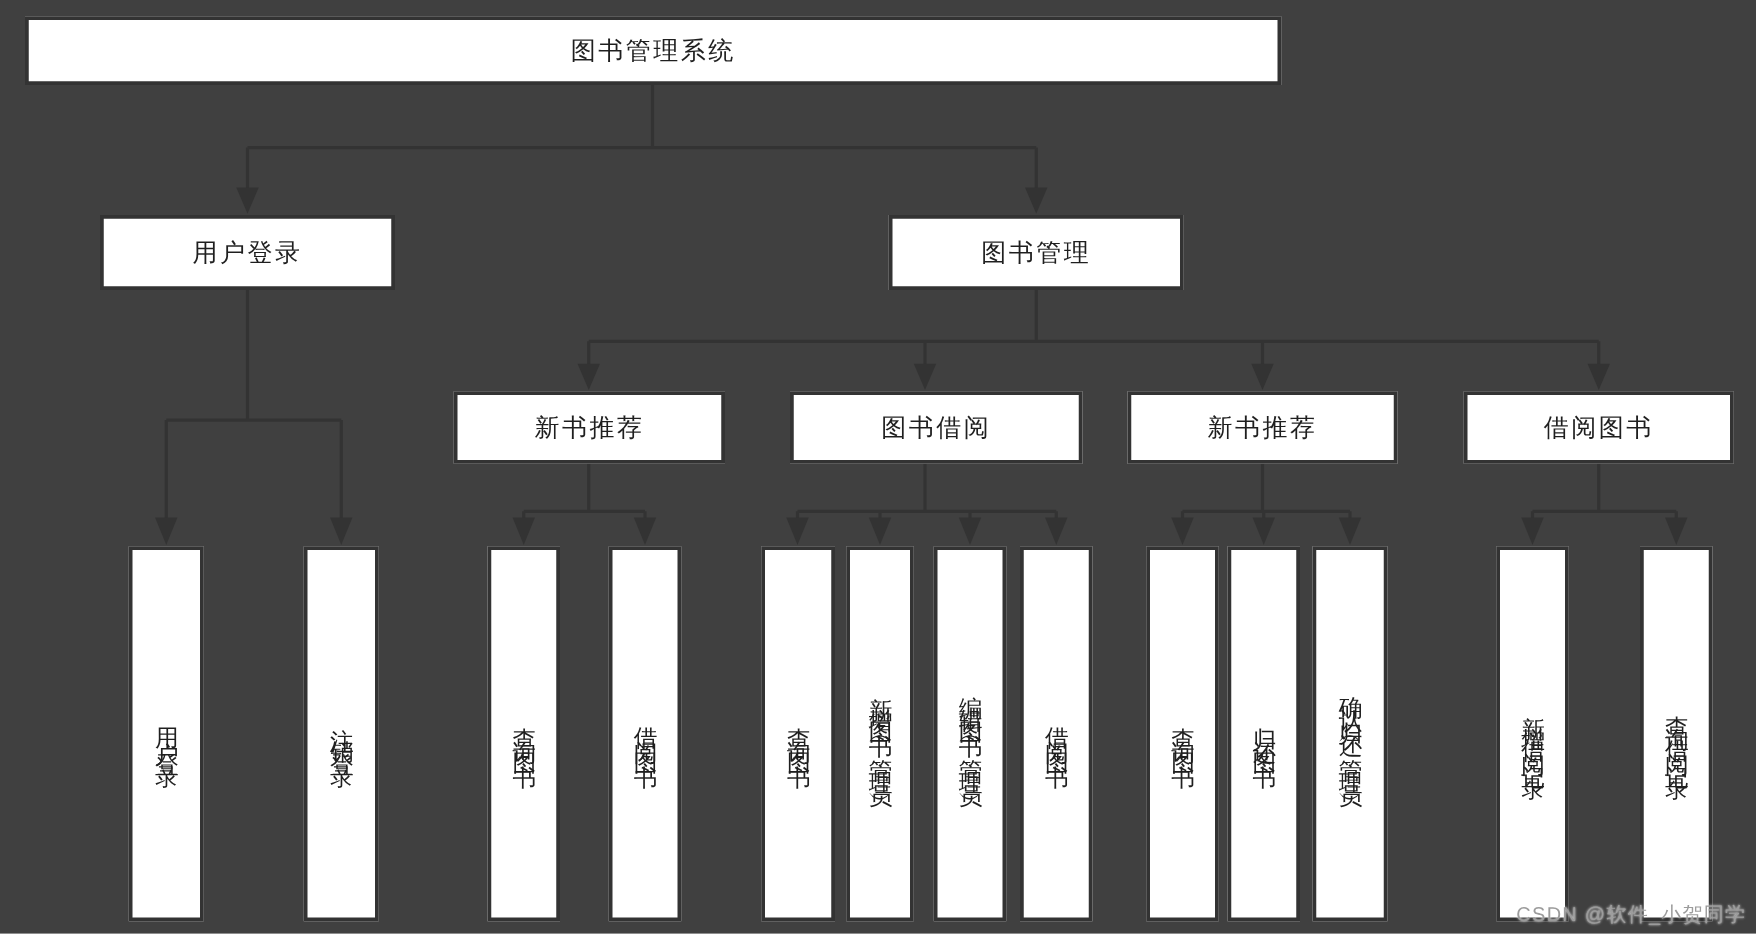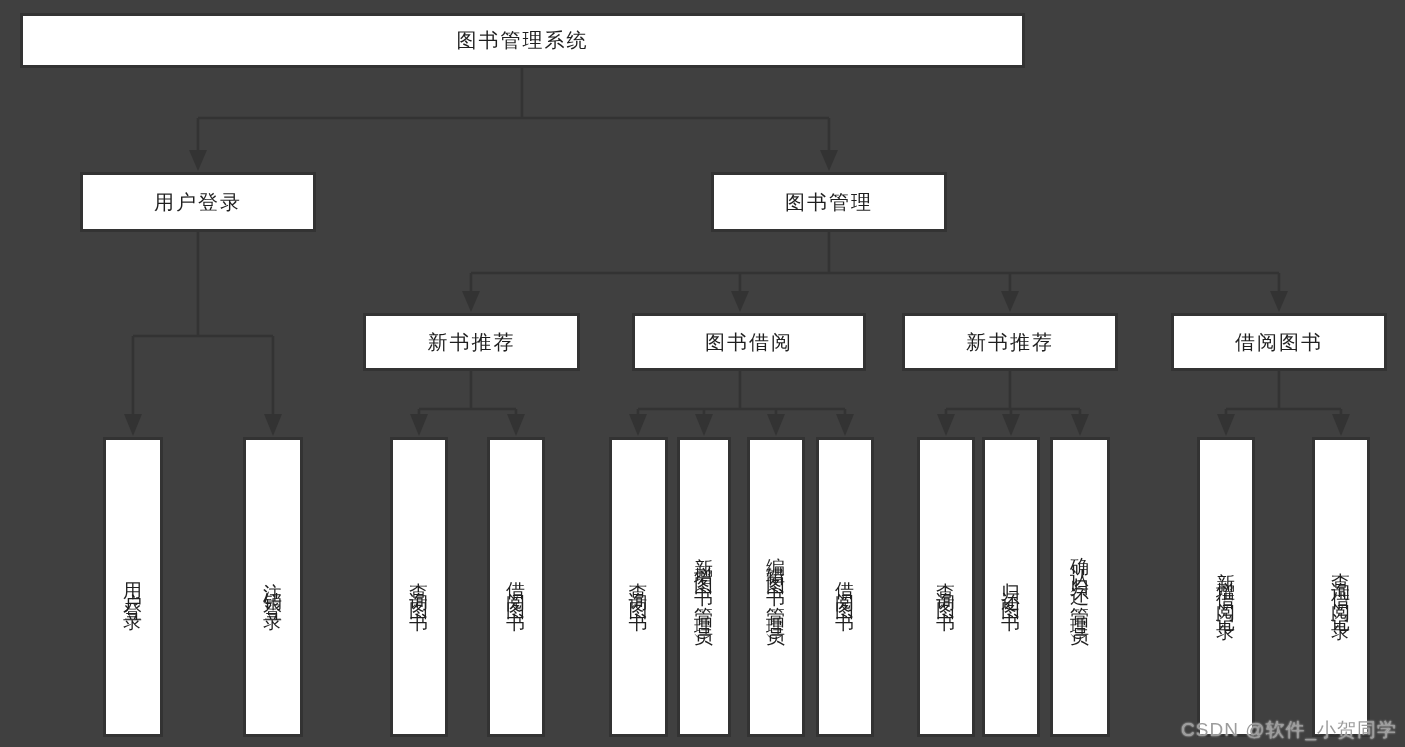--- a/index.html
+++ b/index.html
@@ -39,21 +39,21 @@
     writing-mode: vertical-rl;
     letter-spacing: 10px;
     line-height: 1;
     white-space: nowrap;
   }
   .watermark {
     position: absolute;
     right: 8px;
     bottom: 4px;
     z-index: 2;
-    font-size: 19px;
+    font-size: 16px;
     letter-spacing: 1px;
     color: #9c9c9c;
     text-shadow: 0 0 2px #ffffff;
     white-space: nowrap;
   }
 </style>
 </head>
 <body>
 
 <div id="canvas">

